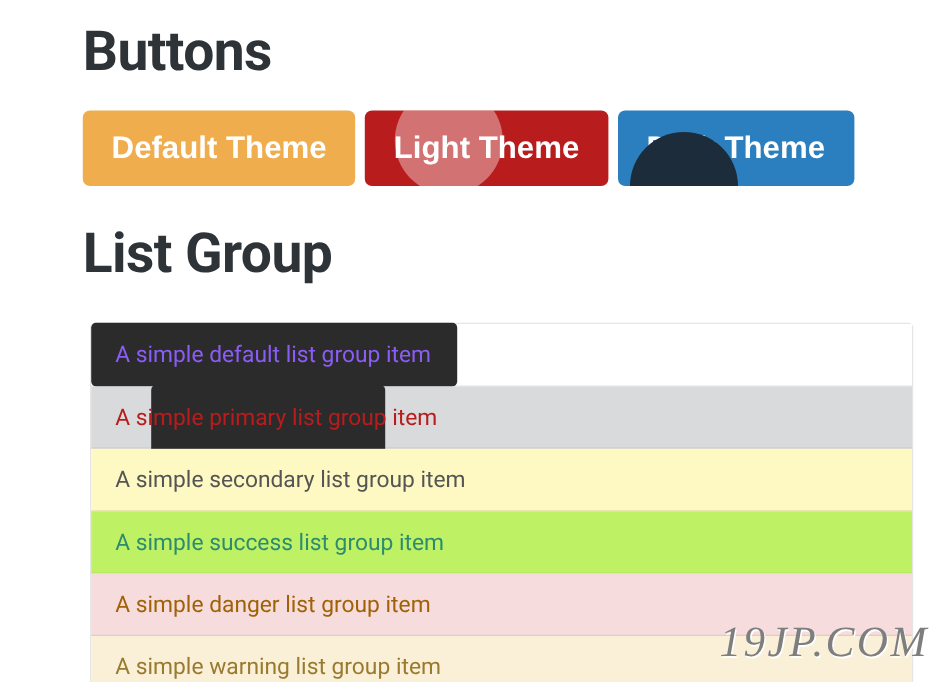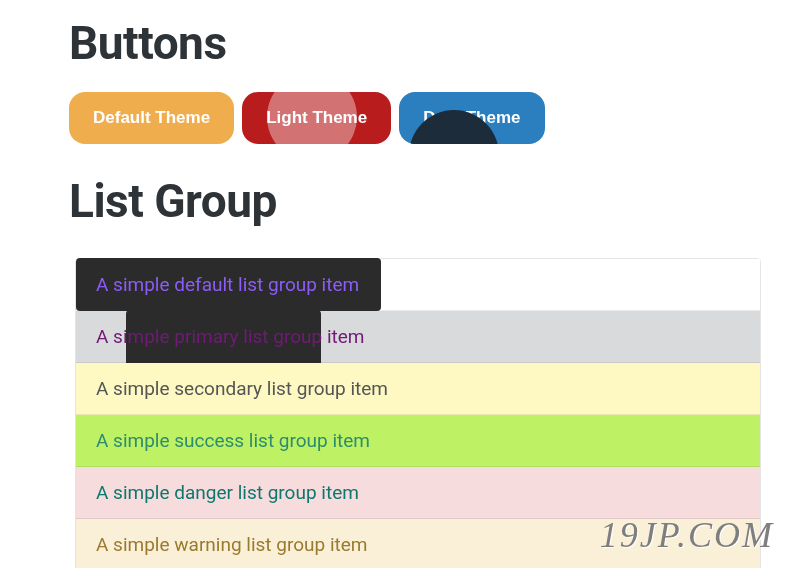--- a/index.html
+++ b/index.html
@@ -18,23 +18,23 @@
     margin-top: 16px;
   }
   h1.buttons-title { margin-bottom: 22px; }
   h1.listgroup-title { margin-top: 30px; margin-bottom: 30px; }
 
   .btn-row { display: flex; gap: 8px; }
   .btn {
     position: relative;
     overflow: hidden;
     border: none;
-    border-radius: 16px;
+    border-radius: 6px;
     padding: 16px 24px;
-    font-size: 17px;
+    font-size: 26px;
     font-weight: 600;
     color: #fff;
     cursor: pointer;
     line-height: 1.2;
   }
   .btn-warning { background: #f0ad4e; }
   .btn-secondary { background: #b91c1c; }
   .btn-primary  { background: #2c7fbe; }
 
   
@@ -63,37 +63,37 @@
     position: relative;
     padding: 14px 20px;
     font-size: 19px;
     border-bottom: 1px solid rgba(0,0,0,0.08);
     color: #555;
   }
   .li-default   { background: #fff; }
   .li-primary   { background: #d9dadb; }
   .li-secondary { background: #fef9c3; }
   .li-success   { background: #bef264; color: #2e8b6e; }
-  .li-danger    { background: #f6dcdc; color: #0f766e; }
+  .li-danger    { background: #f6dcdc; color: #a16207; }
   .li-warning   { background: #faf0d8; color: #9a7a2f; padding-bottom: 17px; }
 
   
   .hover-box {
     position: absolute;
     background: #2b2b2b;
     border-radius: 4px;
     top: -1px; bottom: -1px;
     left: 0;
     z-index: 0;
   }
   .hover-box-1 { width: 305px; }
   .hover-box-2 { width: 195px; left: 50px; height: 58px; }
   .li .txt { position: relative; z-index: 1; }
   .li-default .txt { color: #8b5cf6; }
-  .li-primary .txt { color: #701a75; }
+  .li-primary .txt { color: #b91c1c; }
 
   .watermark {
     position: fixed;
     right: 12px;
     bottom: 12px;
     font-family: Georgia, "Times New Roman", serif;
     font-style: italic;
     font-size: 36px;
     color: #7e7e7e;
     letter-spacing: 2px;

